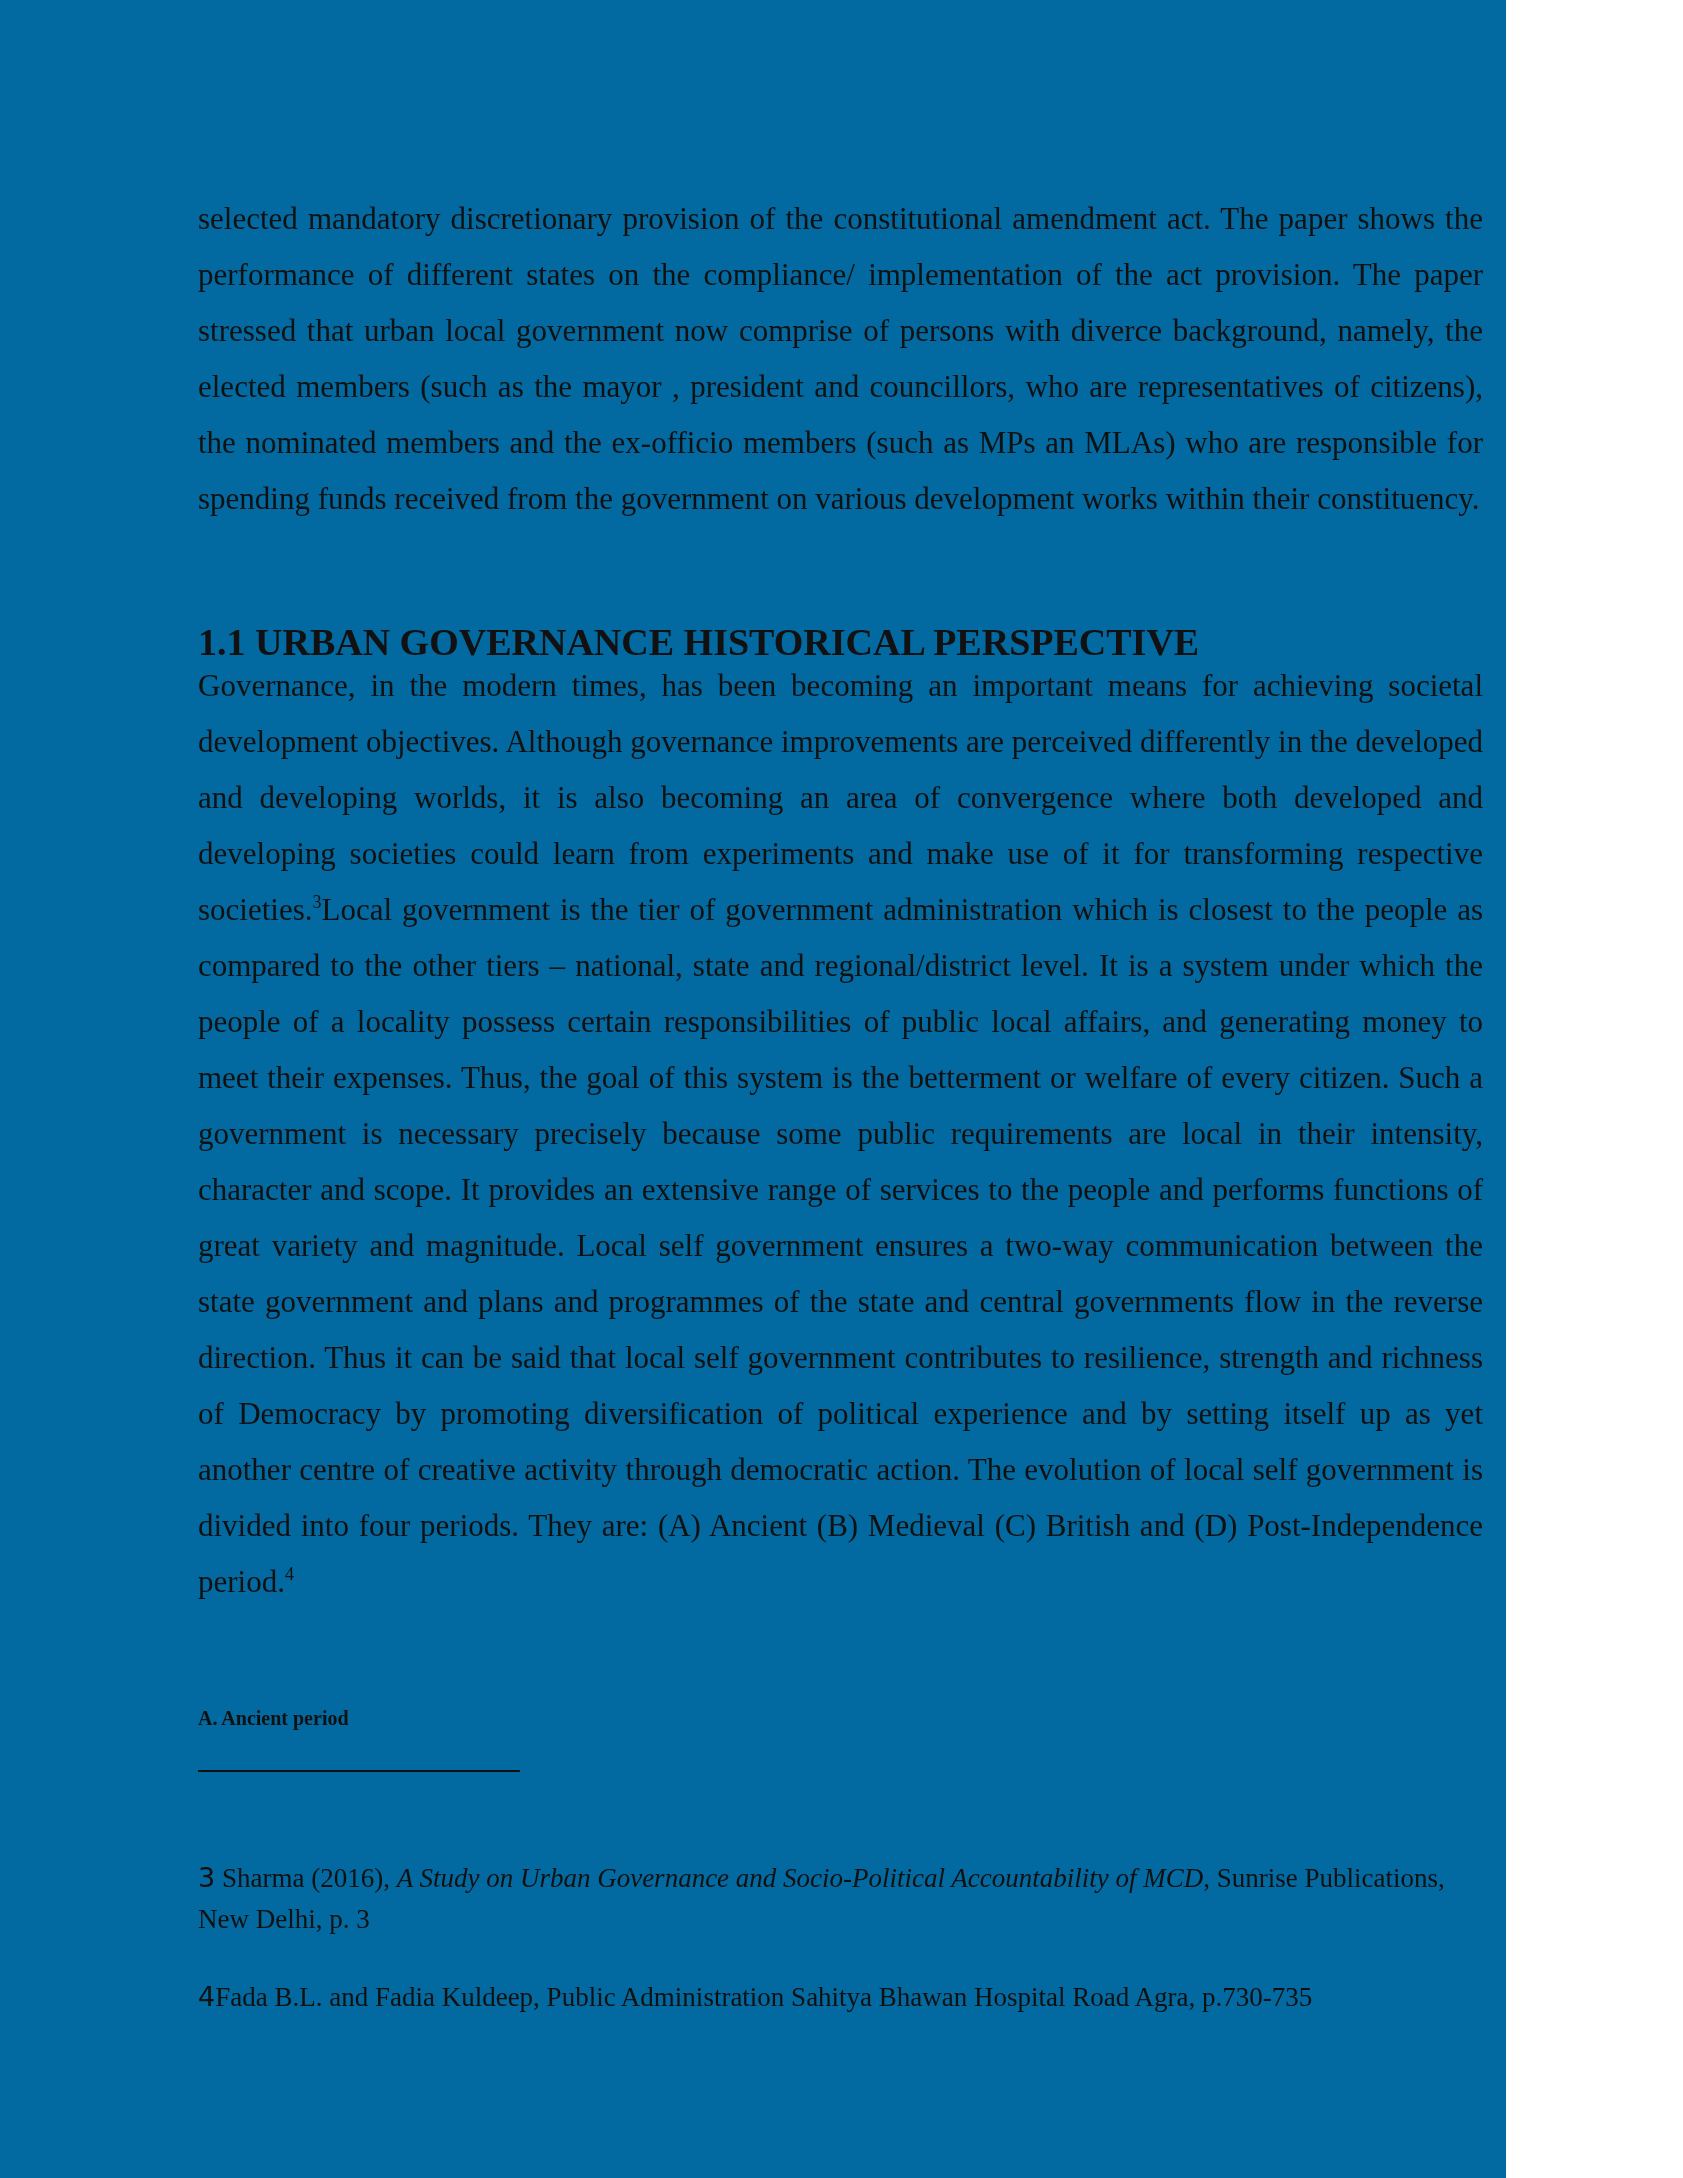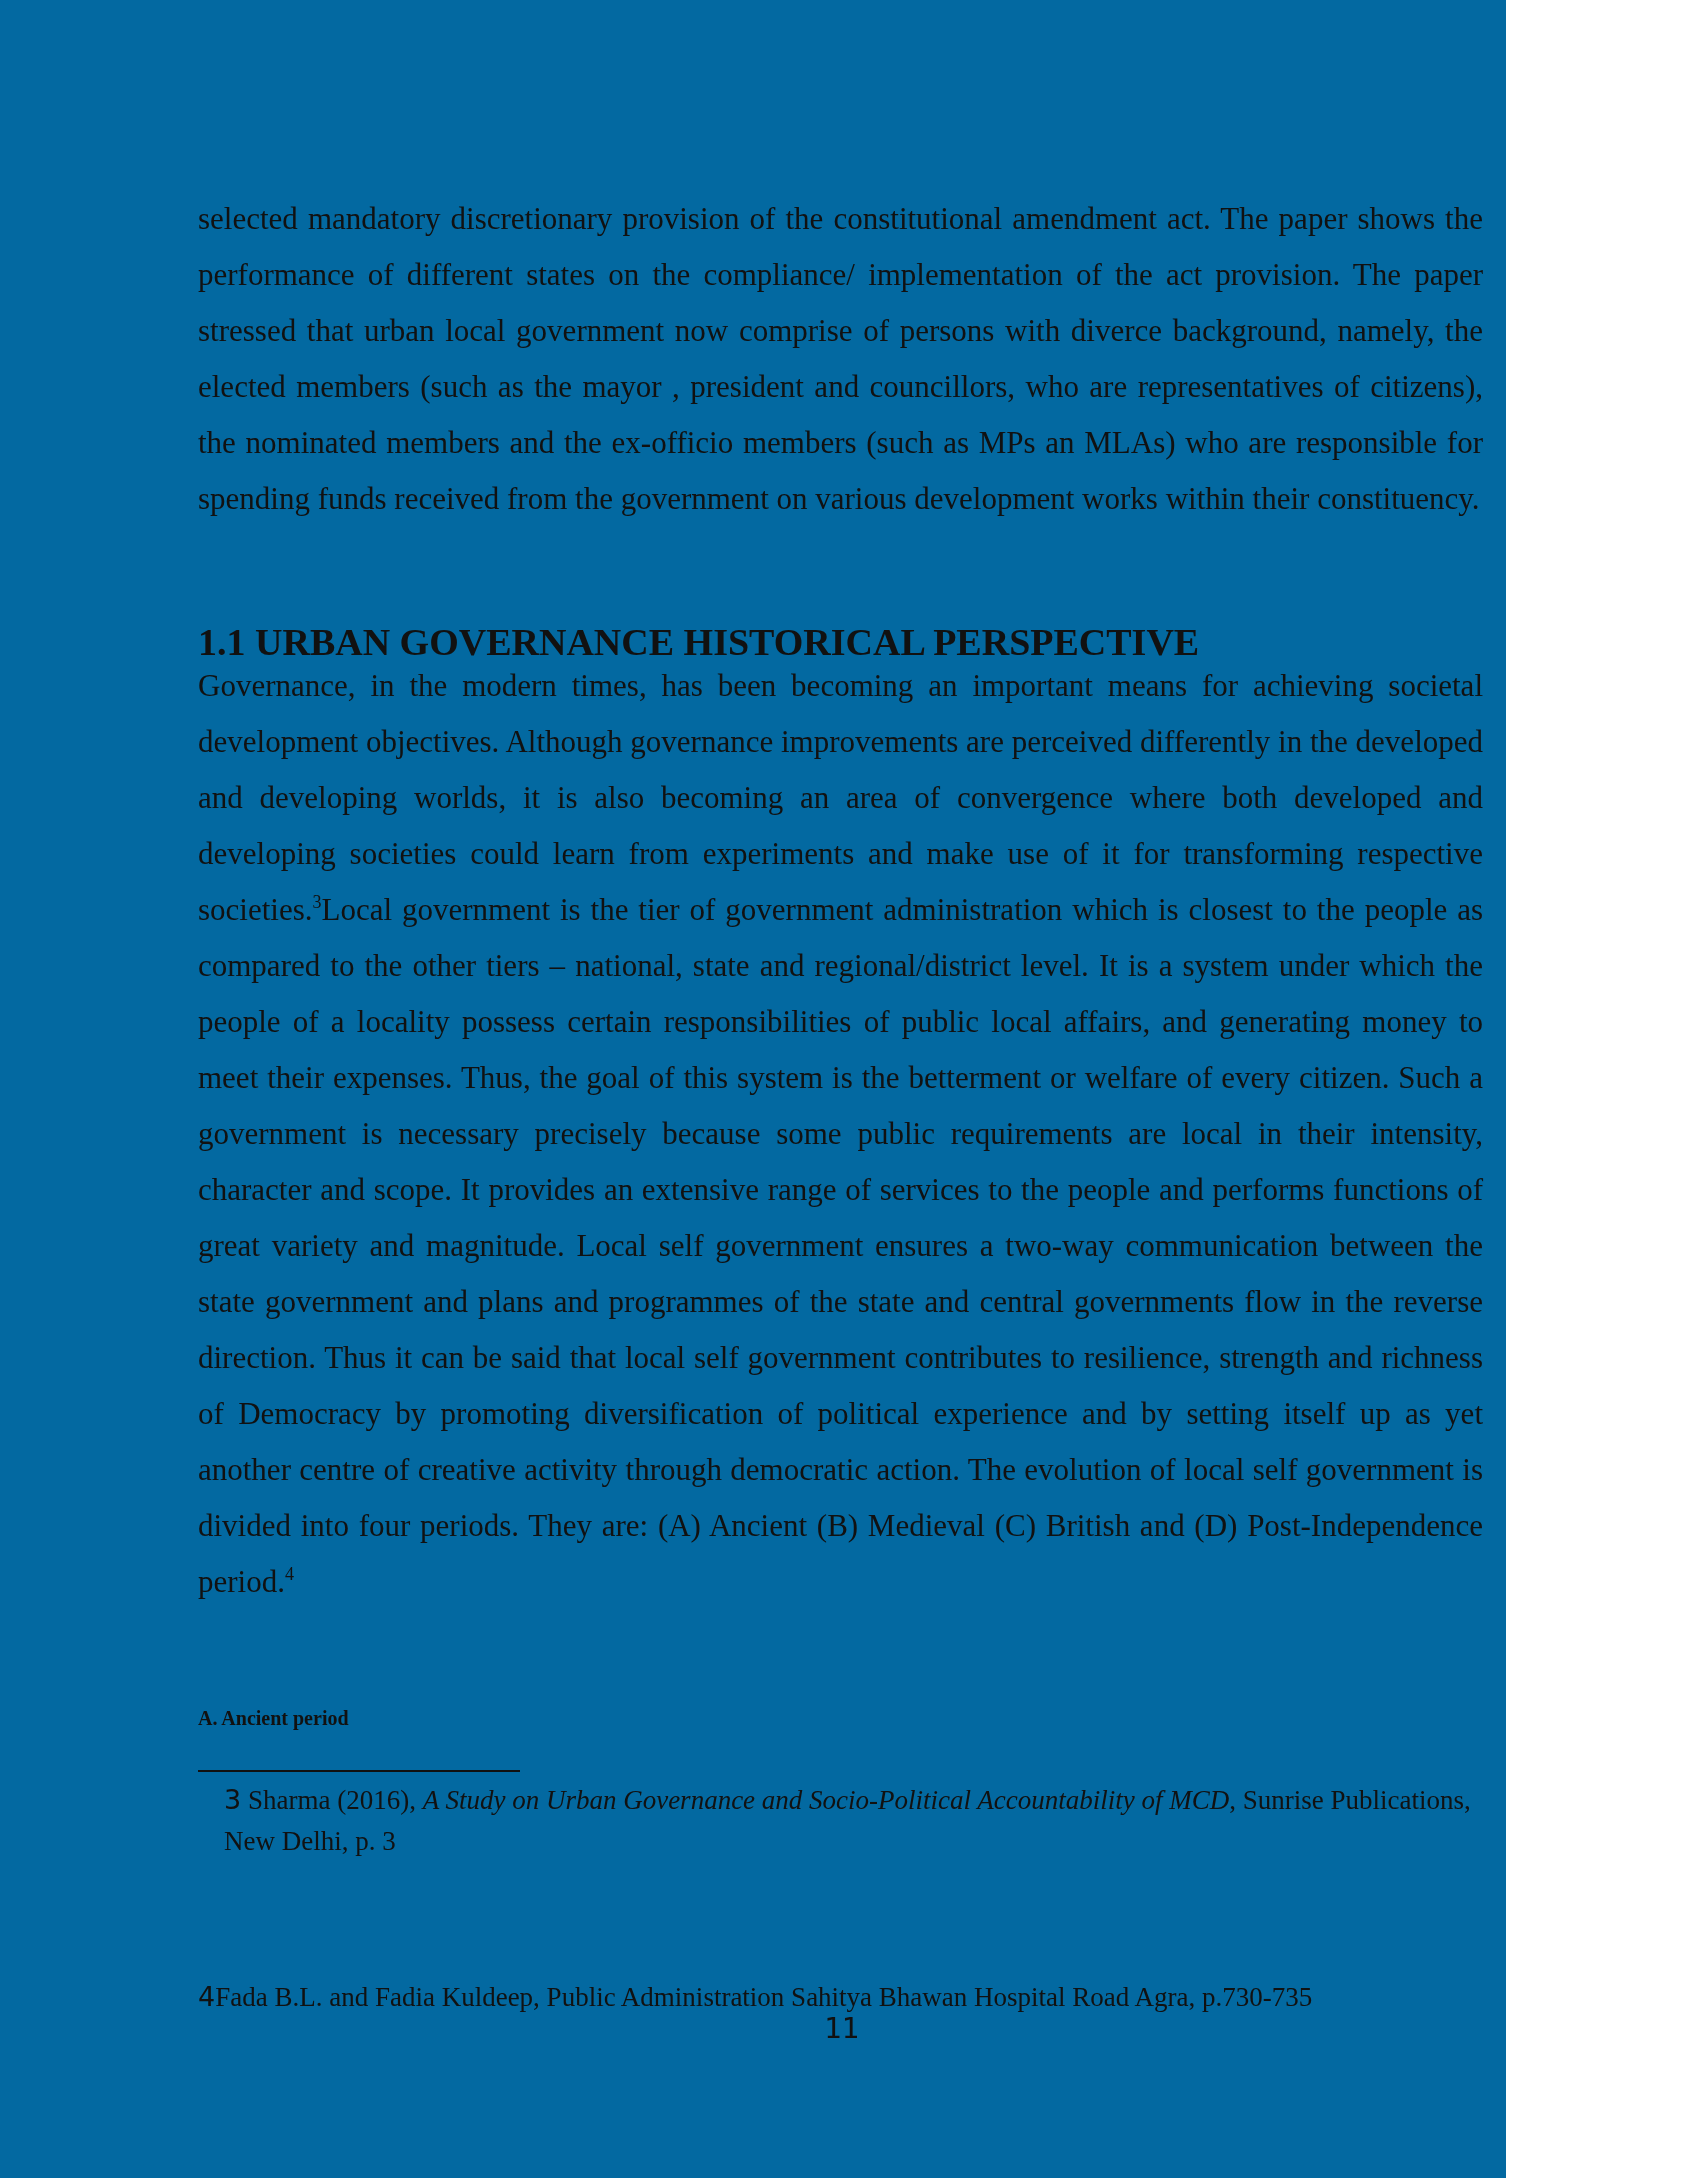--- a/index.html
+++ b/index.html
@@ -66,21 +66,21 @@
       border-top: 2px solid #111111;
     }
     .footnote {
       position: absolute;
       left: 198px;
       width: 1285px;
       font-size: 27px;
       line-height: 41px;
       margin: 0;
     }
-    #footnote-3 { top: 1779px; margin-left: 26px; }
+    #footnote-3 { top: 1857px; }
     #footnote-4 { top: 1976px; }
     .fn-marker {
       font-family: "DejaVu Sans", sans-serif;
       font-size: 27px;
     }
     .page-number {
       position: absolute;
       left: 0;
       width: 1683px;
       top: 2010px;
@@ -102,16 +102,15 @@
   <p class="text-block para" id="para-governance"><span>Governance, in the modern times, has been becoming an important means for achieving societal development objectives. Although governance improvements are perceived differently in the developed and developing worlds, it is also becoming an area of convergence where both developed and developing societies could learn from experiments and make use of it for transforming respective societies.</span><sup class="fnref">3</sup><span>Local government is the tier of government administration which is closest to the people as compared to the other tiers – national, state and regional/district level. It is a system under which the people of a locality possess certain responsibilities of public local affairs, and generating money to meet their expenses. Thus, the goal of this system is the betterment or welfare of every citizen. Such a government is necessary precisely because some public requirements are local in their intensity, character and scope. It provides an extensive range of services to the people and performs functions of great variety and magnitude. Local self government ensures a two-way communication between the state government and plans and programmes of the state and central governments flow in the reverse direction. Thus it can be said that local self government contributes to resilience, strength and richness of Democracy by promoting diversification of political experience and by setting itself up as yet another centre of creative activity through democratic action. The evolution of local self government is divided into four periods. They are: (A) Ancient (B) Medieval (C) British and (D) Post-Independence period.</span><sup class="fnref">4</sup></p>
 
   <h3 class="text-block" id="heading-ancient">A. Ancient period</h3>
 
   <div class="fn-separator"></div>
 
   <p class="footnote" id="footnote-3"><span class="fn-marker">3</span><span> Sharma (2016), </span><em>A Study on Urban Governance and Socio-Political Accountability of MCD</em><span>, Sunrise Publications, New Delhi, p. 3</span></p>
 
   <p class="footnote" id="footnote-4"><span class="fn-marker">4</span><span>Fada B.L. and Fadia Kuldeep, Public Administration Sahitya Bhawan Hospital Road Agra, p.730-735</span></p>
 
-  <div class="page-number">11</div>
 
 </div>
 
 
 </body></html>

